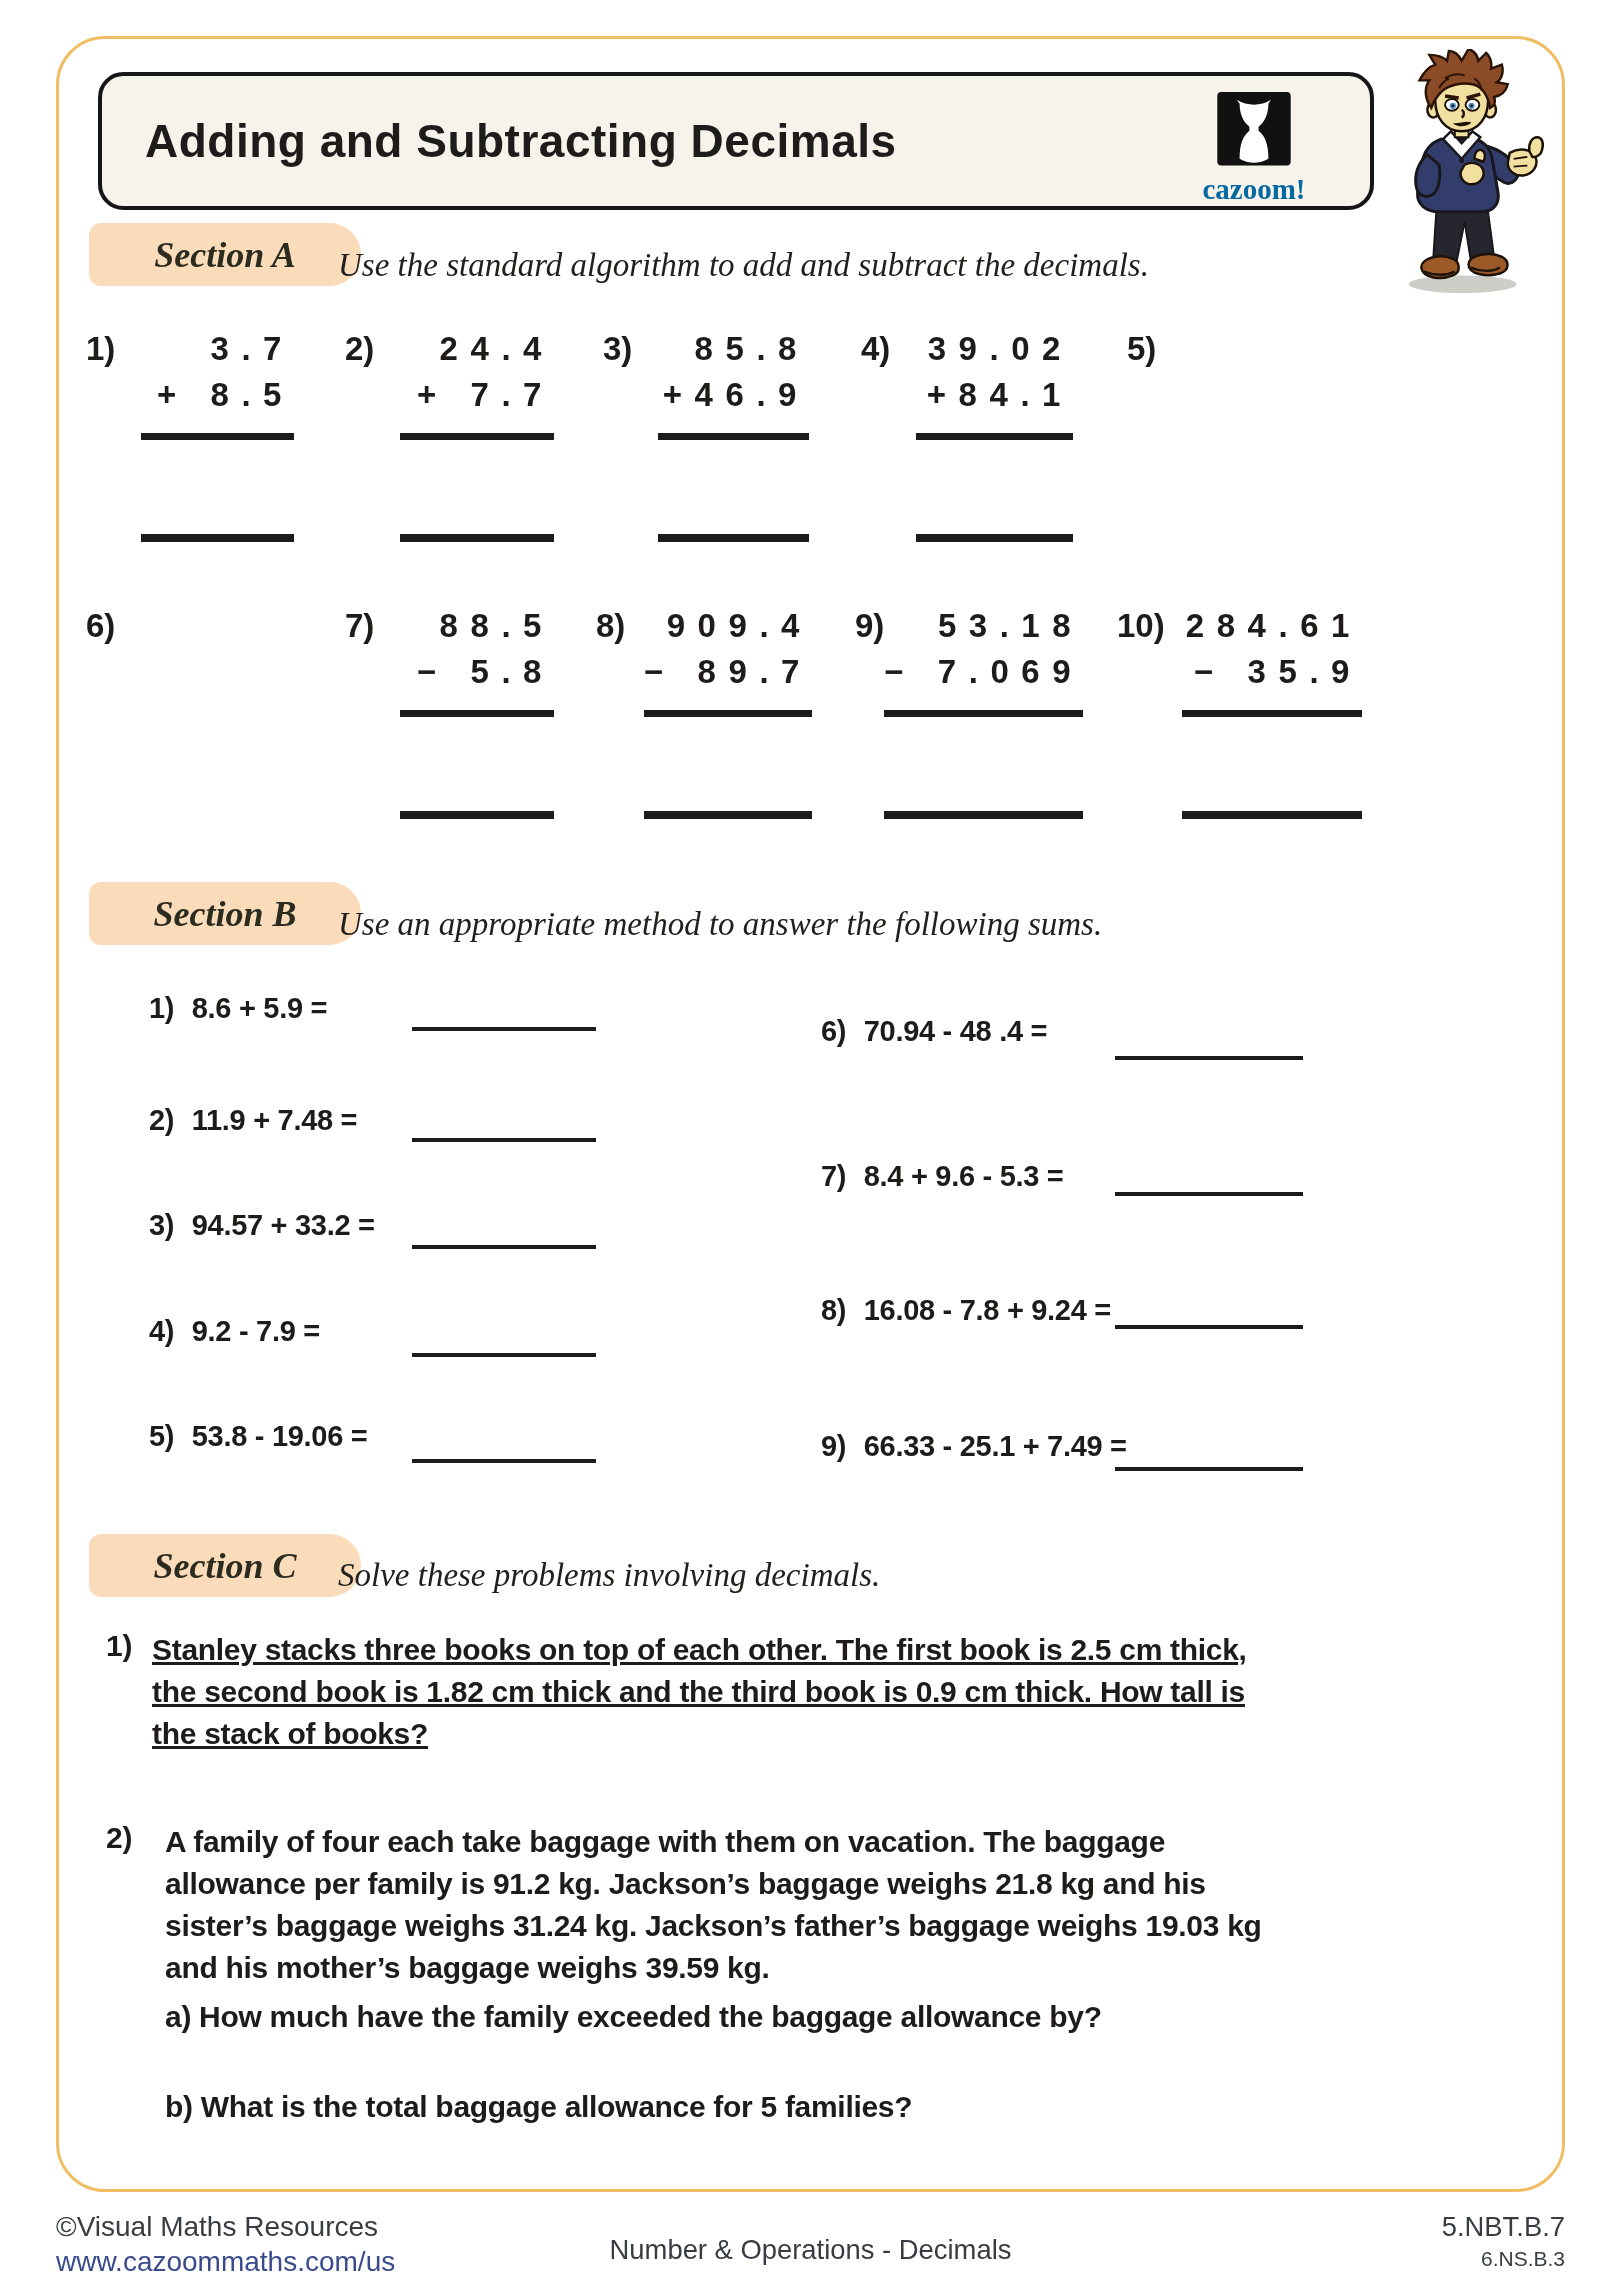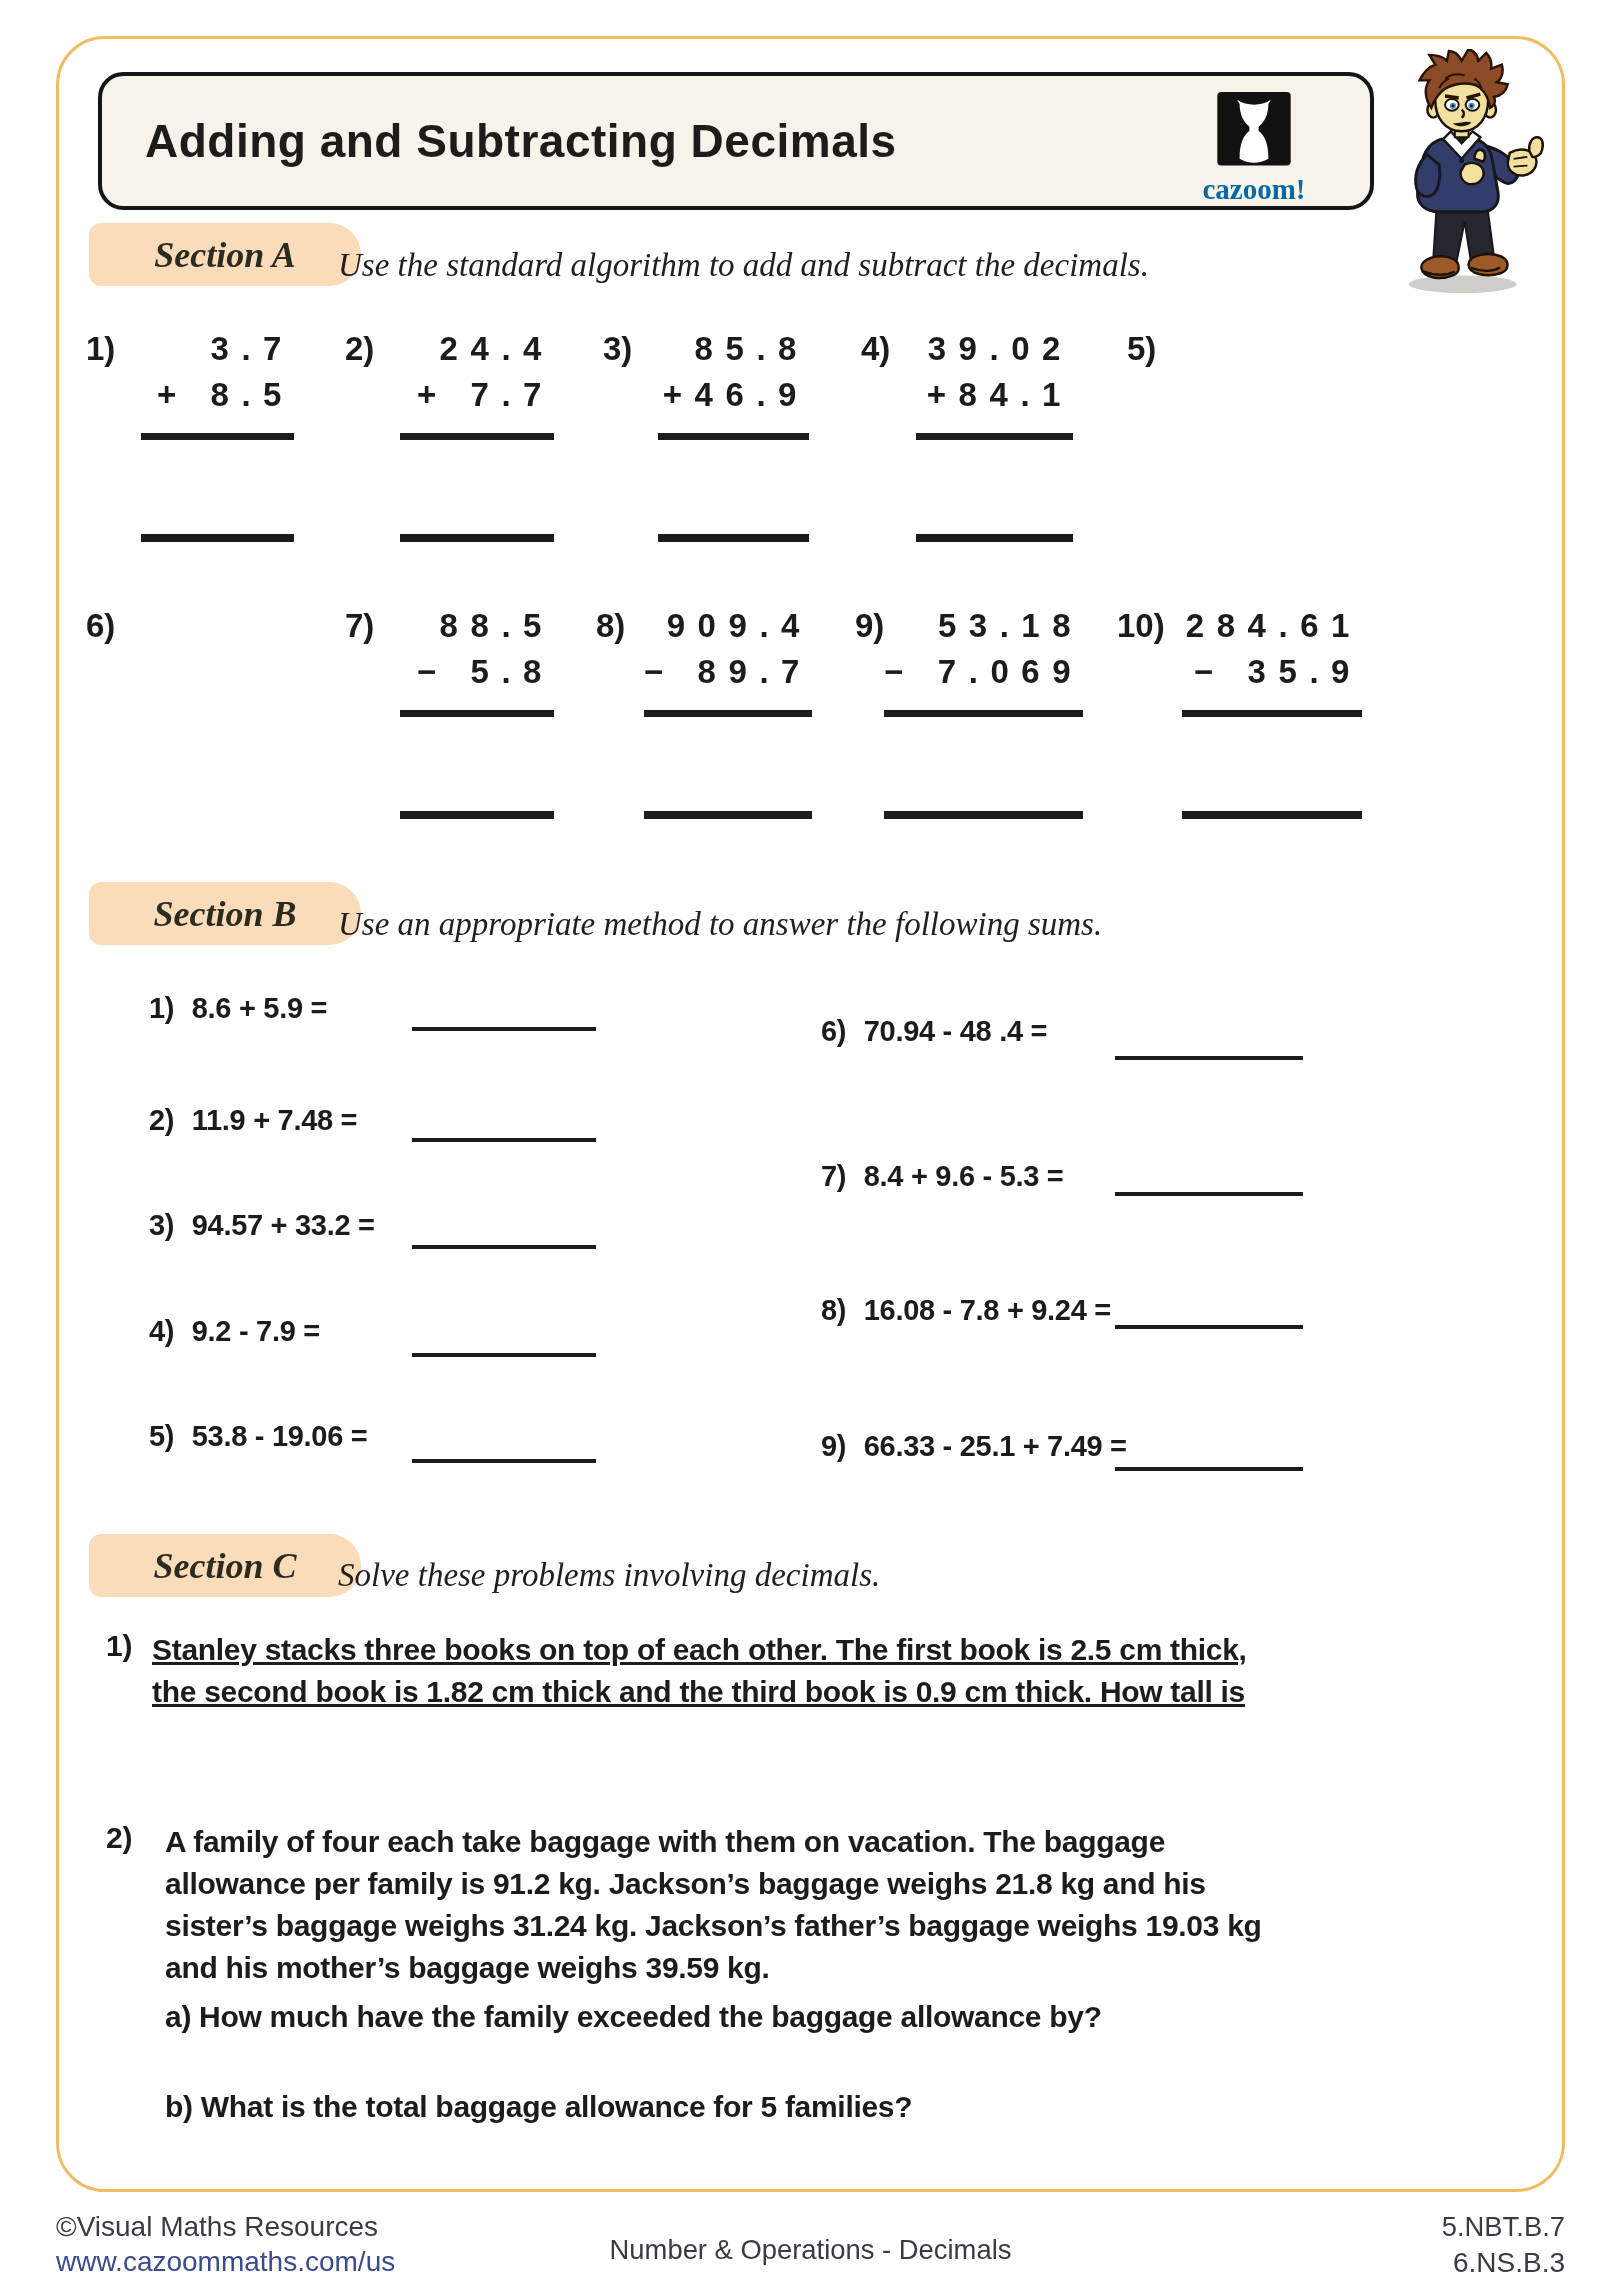--- a/index.html
+++ b/index.html
@@ -50,21 +50,21 @@
   .sc-lines { position:absolute; font-size:30px; font-weight:bold; letter-spacing:-0.3px; }
   .sc-lines div { line-height:42px; white-space:nowrap; }
 
   
   .footer-copy { position:absolute; left:56px; top:2211px; font-size:28px; color:#383c42; }
   .footer-url { position:absolute; left:56px; top:2246px; font-size:28px; color:#3a4b8c;
     border-bottom:2.9px solid #3a4b8c; padding-bottom:16px; text-decoration:none; }
   .footer-center { position:absolute; left:50%; transform:translateX(-50%); top:2234px;
     font-size:27.4px; color:#383c42; white-space:nowrap; }
   .footer-code1 { position:absolute; right:56px; top:2211px; font-size:27.4px; color:#383c42; text-align:right; }
-  .footer-code2 { position:absolute; right:56px; top:2247px; font-size:28px; color:#383c42; text-align:right; }
+  .footer-code2 { position:absolute; right:56px; top:2247px; font-size:21px; color:#383c42; text-align:right; }
 </style>
 </head>
 <body>
 
 <div class="sheet">
 
   <div class="page-border"></div>
 
   <div class="title-box">
     <div class="title-text">Adding and Subtracting Decimals</div>
@@ -280,20 +280,21 @@
 
   <div class="badge" style="top:1534px;">
     <span>Section C</span>
   </div>
   <div class="instruction" style="top:1557px;">Solve these problems involving decimals.</div>
 
   <div class="sc-num" style="left:106px; top:1629px;">1)</div>
   <div class="sc-lines" style="left:152px; top:1629px;text-decoration:underline;">
     <div>Stanley stacks three books on top of each other. The first book is 2.5 cm thick,</div>
     <div>the second book is 1.82 cm thick and the third book is 0.9 cm thick. How tall is</div>
+    <div>the stack of books?</div>
   </div>
 
   <div class="sc-num" style="left:106px; top:1821px;">2)</div>
   <div class="sc-lines" style="left:165px; top:1821px;">
     <div>A family of four each take baggage with them on vacation. The baggage</div>
     <div>allowance per family is 91.2 kg. Jackson’s baggage weighs 21.8 kg and his</div>
     <div>sister’s baggage weighs 31.24 kg. Jackson’s father’s baggage weighs 19.03 kg</div>
     <div>and his mother’s baggage weighs 39.59 kg.</div>
   </div>
   <div class="sc-lines" style="left:165px; top:1996px;">

